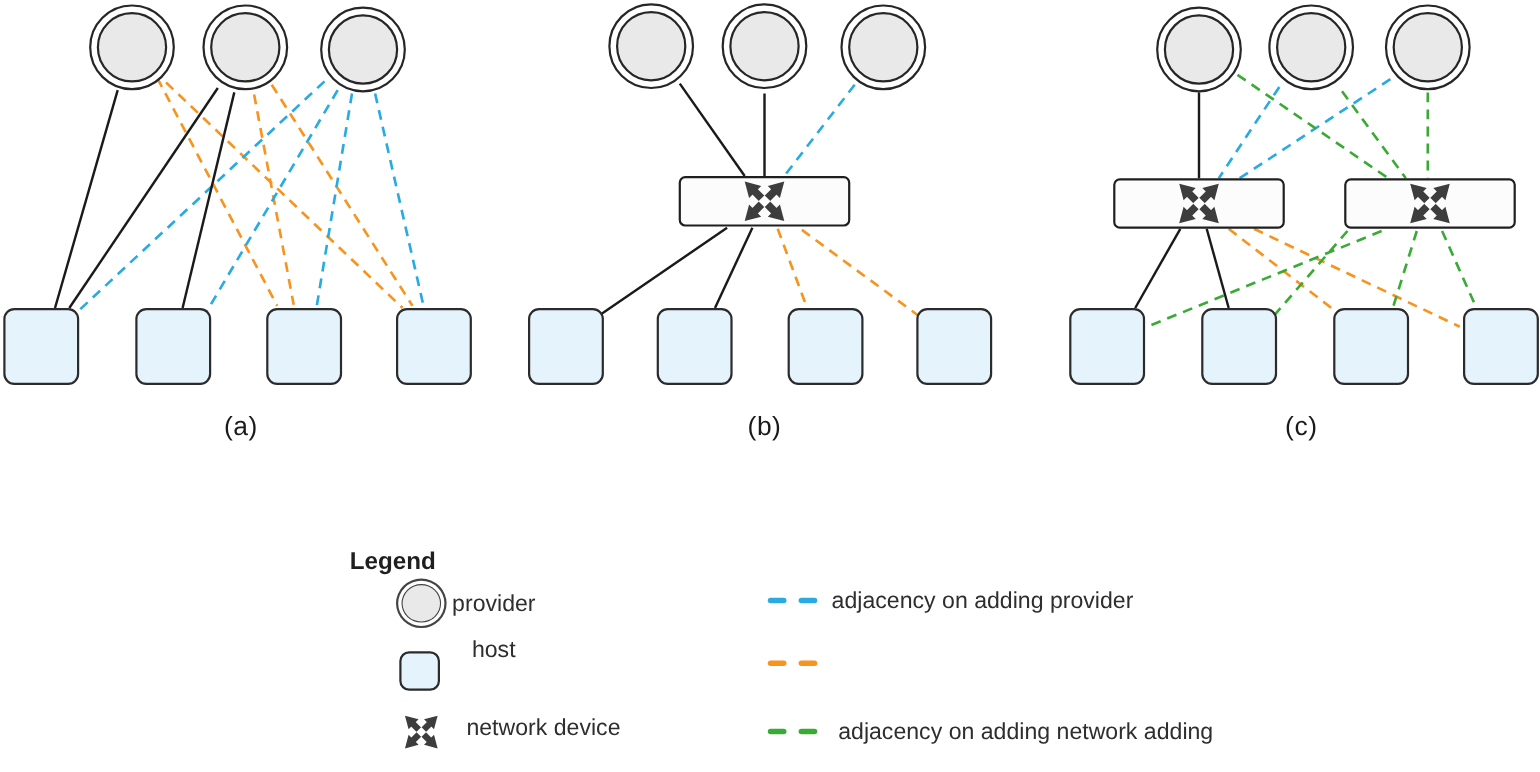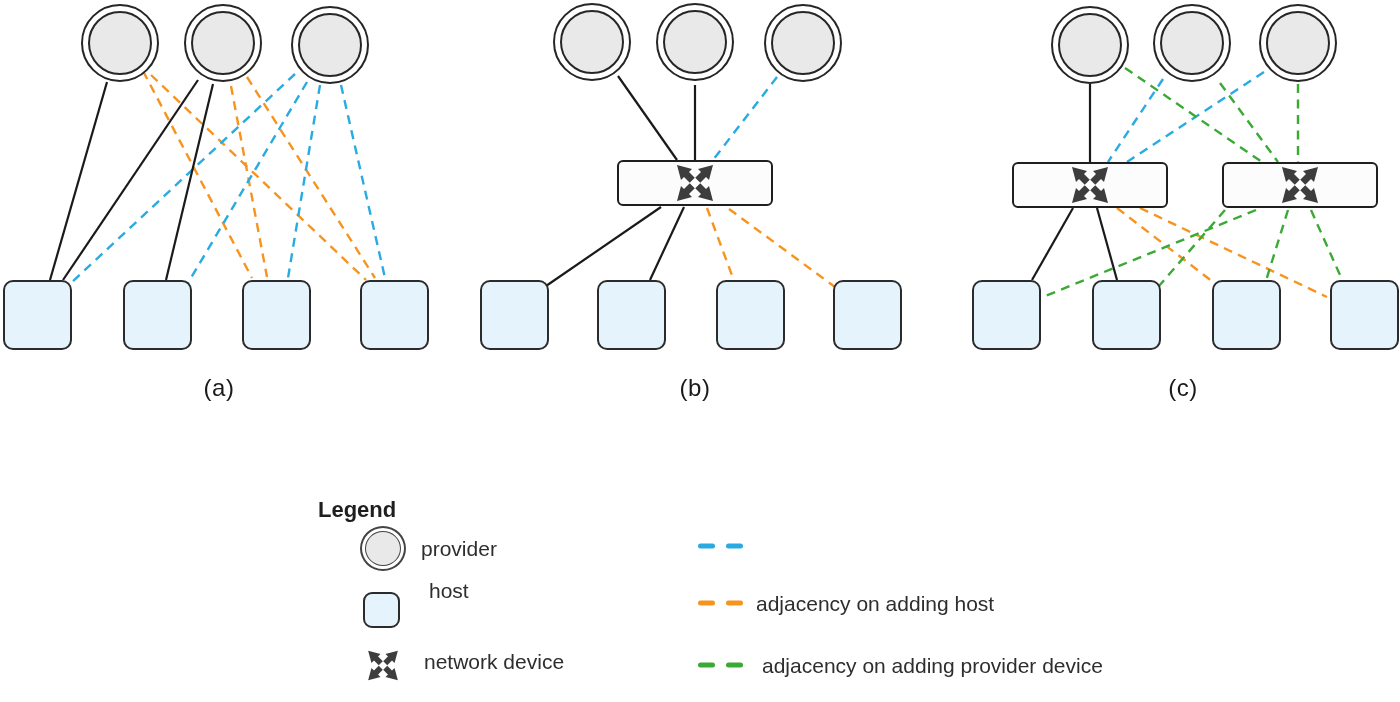--- a/index.html
+++ b/index.html
@@ -170,21 +170,21 @@
   </svg>
       </div>
       <span class="panel-label" style="left: 1183px; top: 388px;">(c)</span>
     </div>
 
   <span class="legend-title" style="left:318px;top:497px">Legend</span>
 
   <div class="legend-provider" style="left:360px;top:526px">
     <div class="legend-provider-inner" style="background: rgb(233, 233, 233);"></div>
   </div>
-  <span class="legend-label" style="left:421px;top:549px">provider</span>
+  <span class="legend-label" style="left:411px;top:549px">provider</span>
 
   <div class="legend-host" style="left: 363px; top: 592px; background: rgb(229, 243, 252);"></div>
   <span class="legend-label" style="left:429px;top:591px">host</span>
 
   <div class="legend-device-icon" style="left:366px;top:649px"><svg viewBox="0 0 40 40" width="34" height="33">
     <g stroke="#3d3d3d" stroke-width="7">
       <line x1="11" y1="11" x2="29" y2="29"></line>
           <line x1="11" y1="29" x2="29" y2="11"></line>
     </g>
     <g fill="#3d3d3d">
@@ -192,21 +192,21 @@
           <polygon points="38,2 23,6 34,17"></polygon>
       <polygon points="2,38 6,23 17,34"></polygon>
           <polygon points="38,38 34,23 23,34"></polygon>
     </g>
     <polygon points="20,14.5 25.5,20 20,25.5 14.5,20" fill="#ffffff"></polygon>
   </svg></div>
   <span class="legend-label" style="left:424px;top:662px">network device</span>
 
   <div class="swatch-dash" style="left: 698px; top: 546px; width: 17px; background: rgb(41, 171, 226);"></div>
   <div class="swatch-dash" style="left: 726px; top: 546px; width: 17px; background: rgb(41, 171, 226);"></div>
+  <span class="legend-label" style="left:756px;top:547px">adjacency on adding provider</span>
 
   <div class="swatch-dash" style="left: 698px; top: 603px; width: 17px; background: rgb(247, 148, 30);"></div>
   <div class="swatch-dash" style="left: 726px; top: 603px; width: 17px; background: rgb(247, 148, 30);"></div>
-  <span class="legend-label" style="left:756px;top:604px">adjacency on adding host</span>
 
   <div class="swatch-dash" style="left: 698px; top: 665px; width: 17px; background: rgb(58, 170, 53);"></div>
   <div class="swatch-dash" style="left: 726px; top: 665px; width: 17px; background: rgb(58, 170, 53);"></div>
-  <span class="legend-label" style="left:762px;top:666px">adjacency on adding provider device</span>
+  <span class="legend-label" style="left:762px;top:666px">adjacency on adding network adding</span>
 </div>
 
 </body></html>

